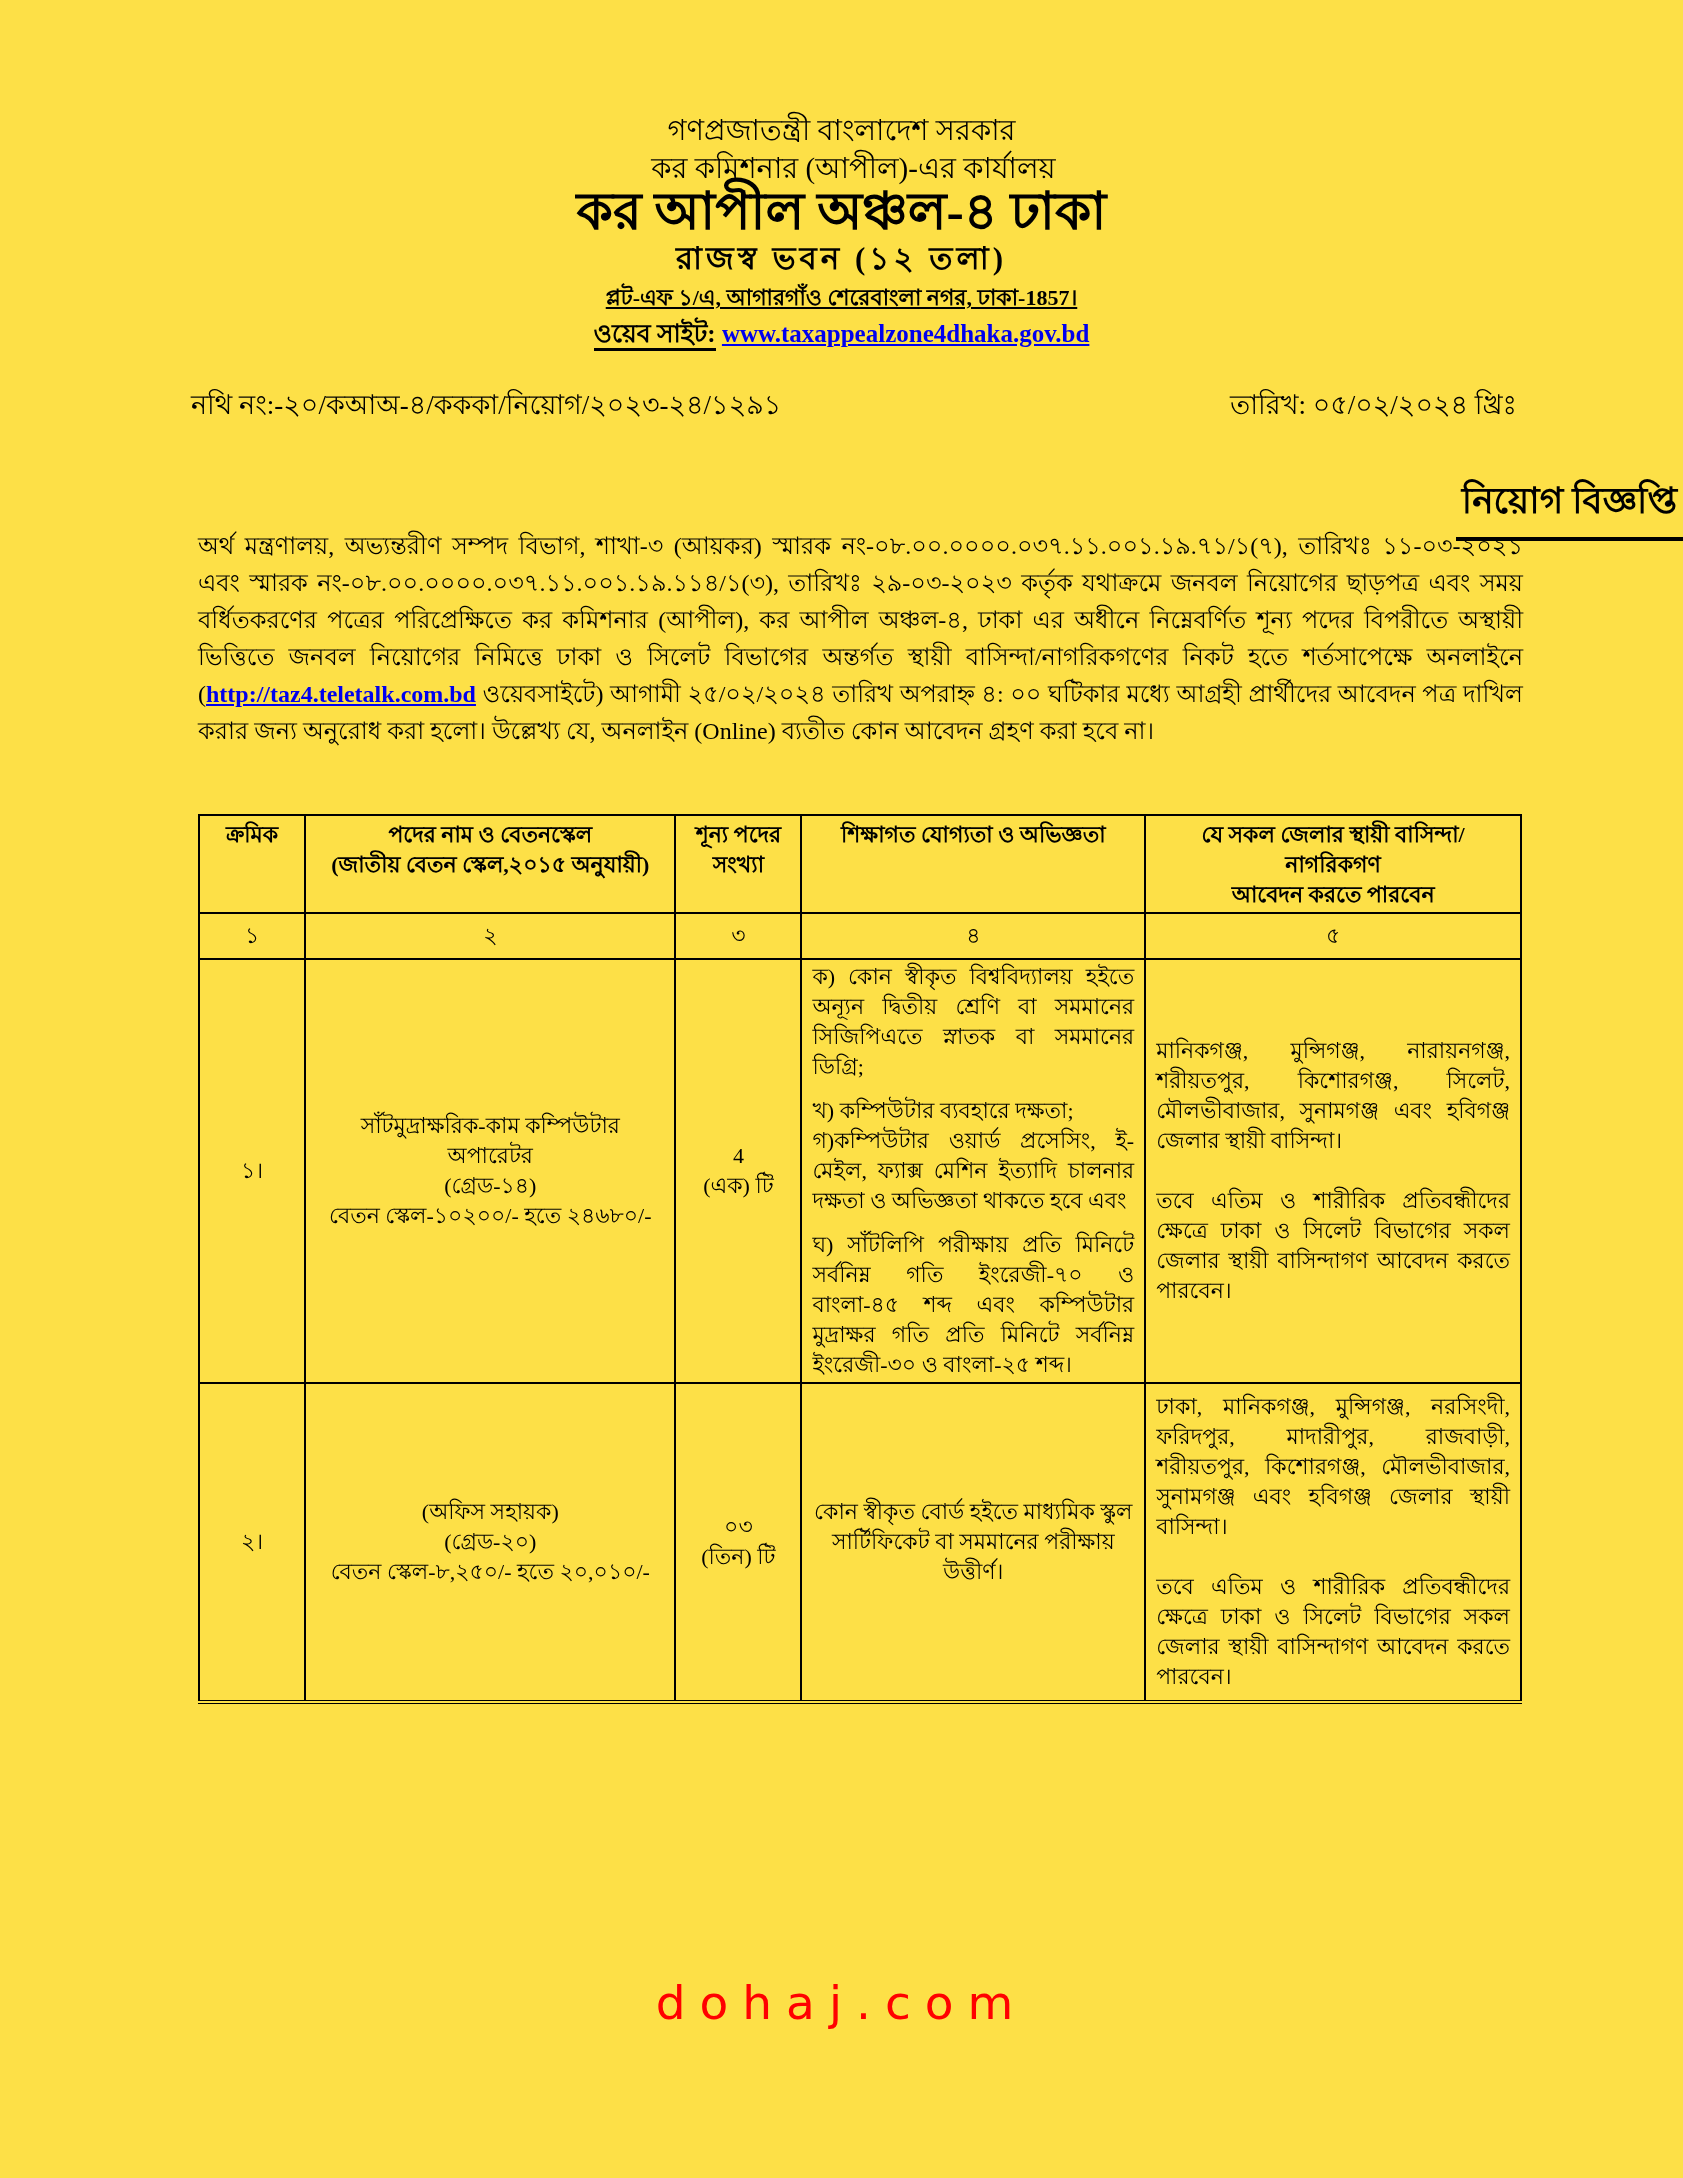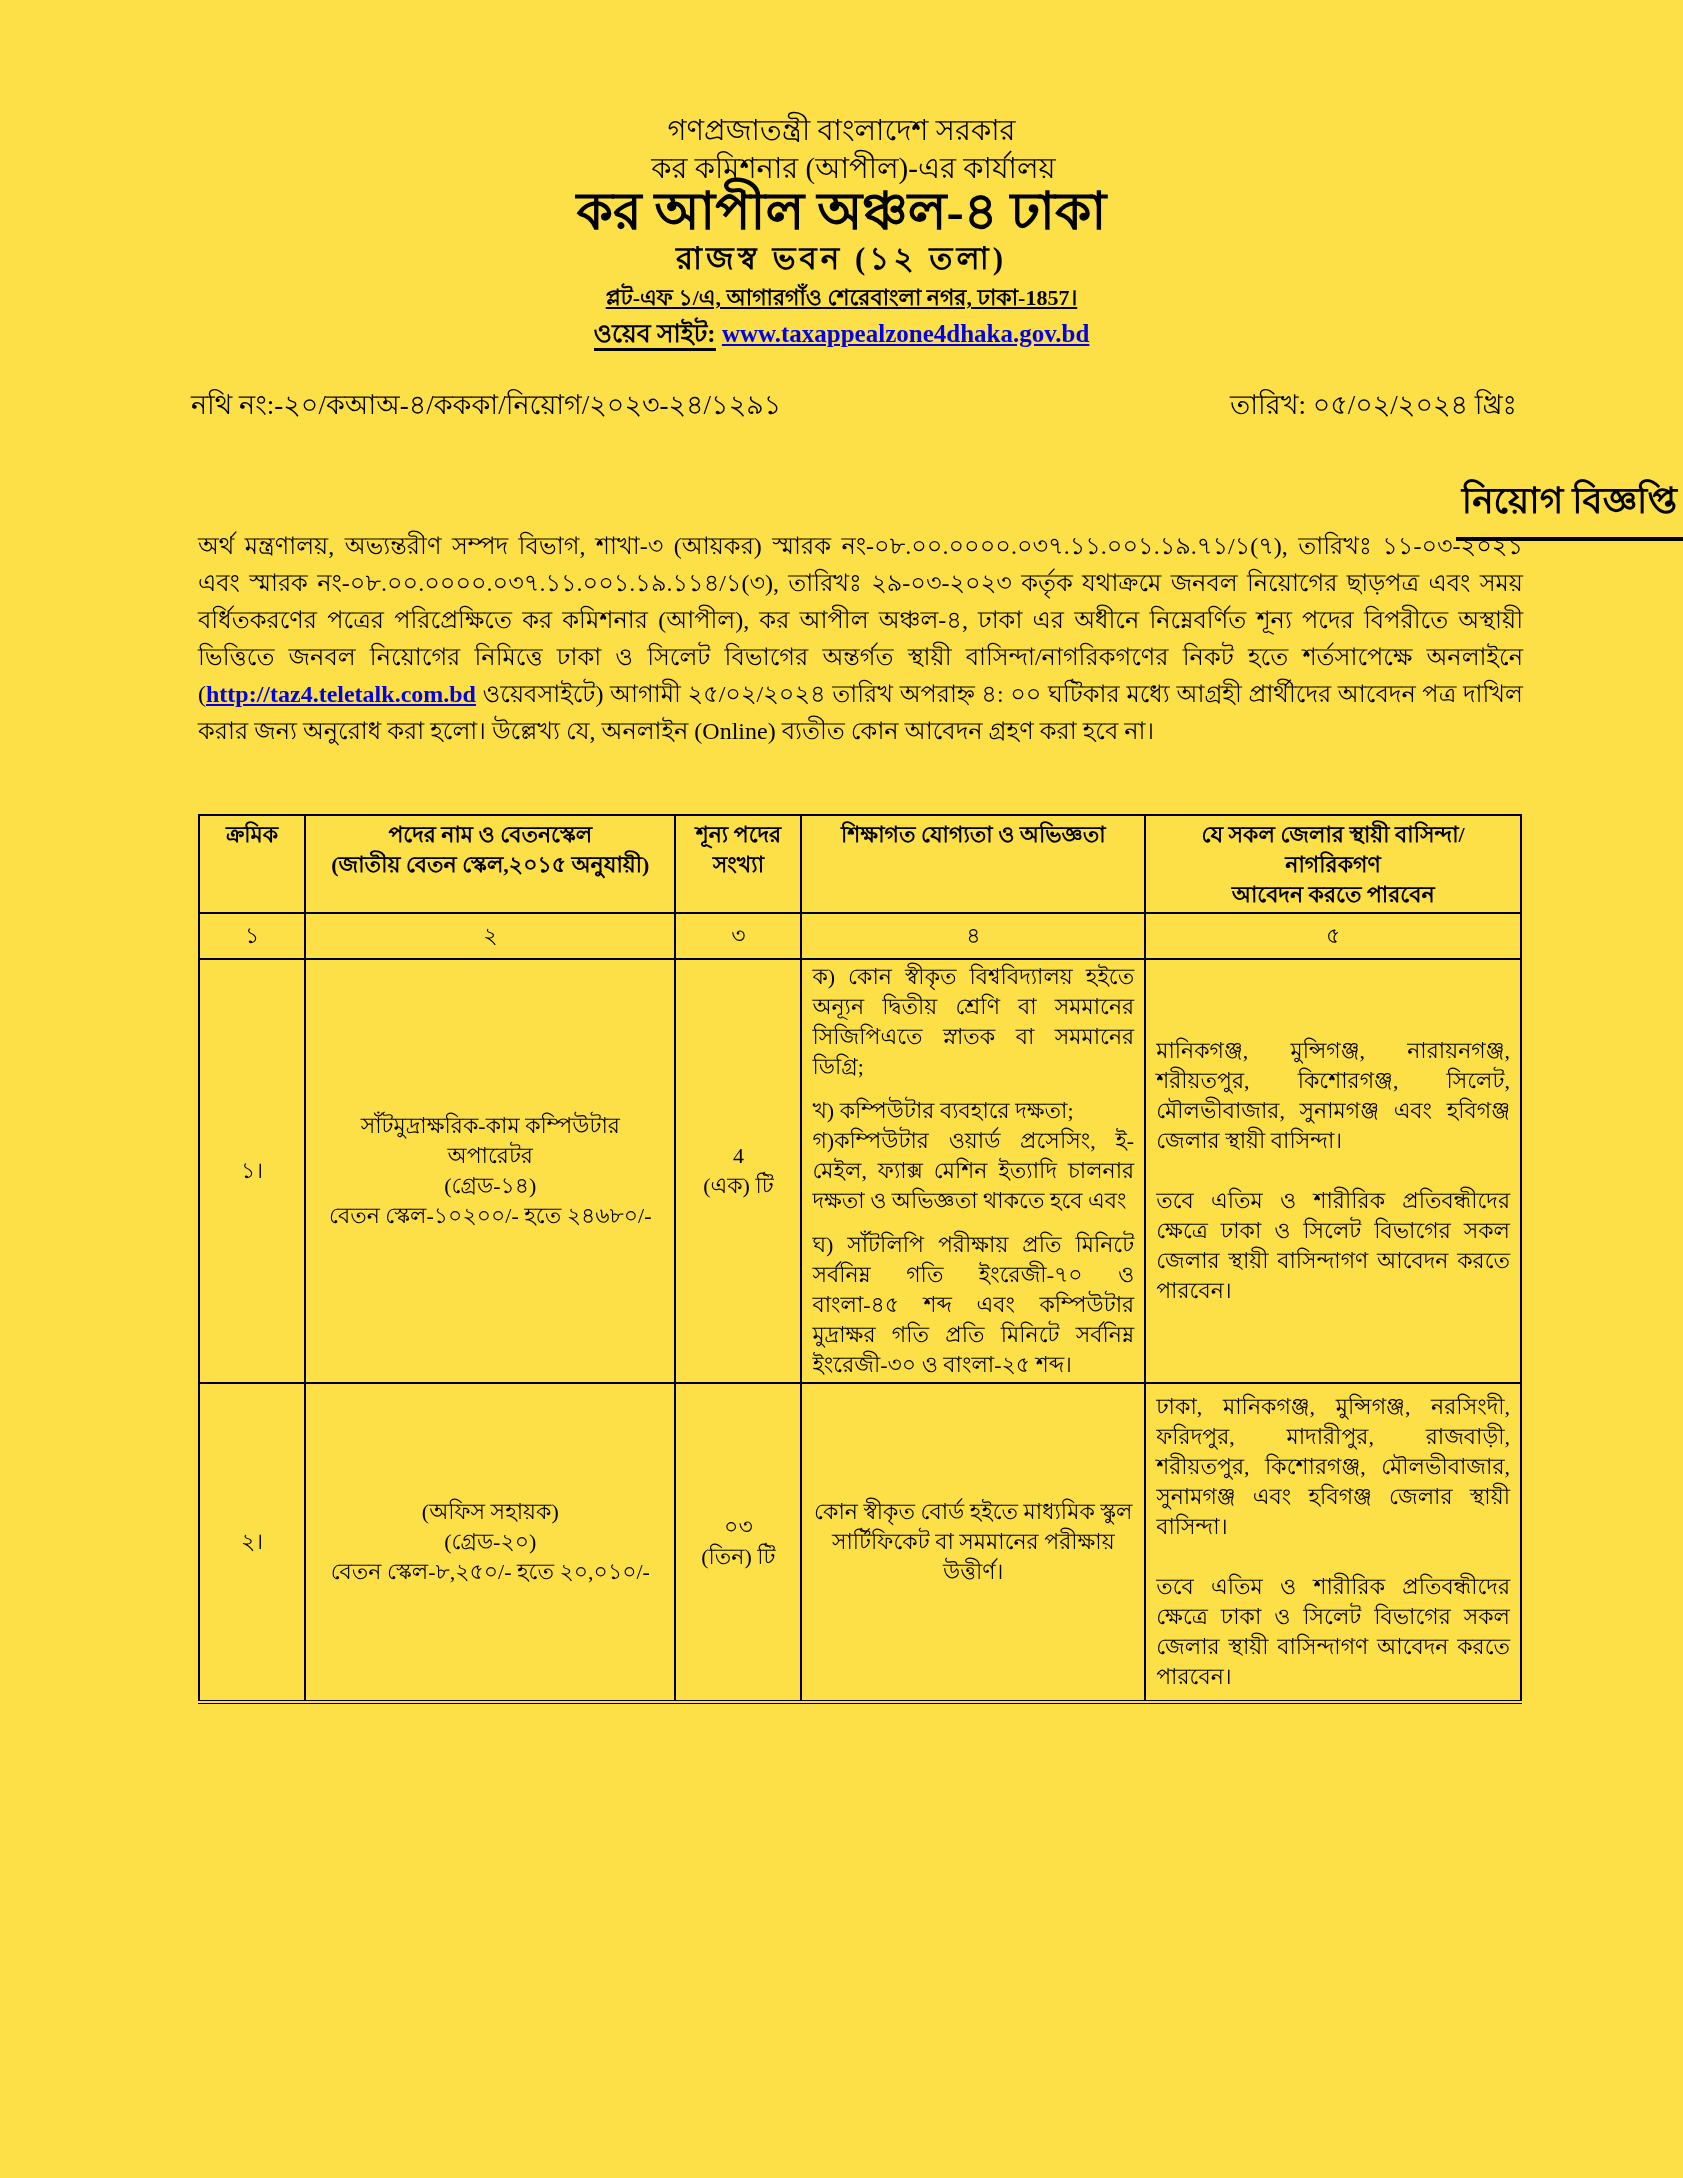--- a/index.html
+++ b/index.html
@@ -181,15 +181,16 @@
         </td>
         <td class="col-qual center-text">কোন স্বীকৃত বোর্ড হইতে মাধ্যমিক স্কুল সার্টিফিকেট বা সমমানের পরীক্ষায় উত্তীর্ণ।</td>
         <td class="col-dist dist-top">
           <p class="dist-p">ঢাকা, মানিকগঞ্জ, মুন্সিগঞ্জ, নরসিংদী, ফরিদপুর, মাদারীপুর, রাজবাড়ী, শরীয়তপুর, কিশোরগঞ্জ, মৌলভীবাজার, সুনামগঞ্জ এবং হবিগঞ্জ জেলার স্থায়ী বাসিন্দা।</p>
           <p class="dist-p last">তবে এতিম ও শারীরিক প্রতিবন্ধীদের ক্ষেত্রে ঢাকা ও সিলেট বিভাগের সকল জেলার স্থায়ী বাসিন্দাগণ আবেদন করতে পারবেন।</p>
         </td>
       </tr>
     </tbody>
   </table>
 
+  <div class="watermark">dohaj.com</div>
 
 </div>
 
 
 </body></html>

